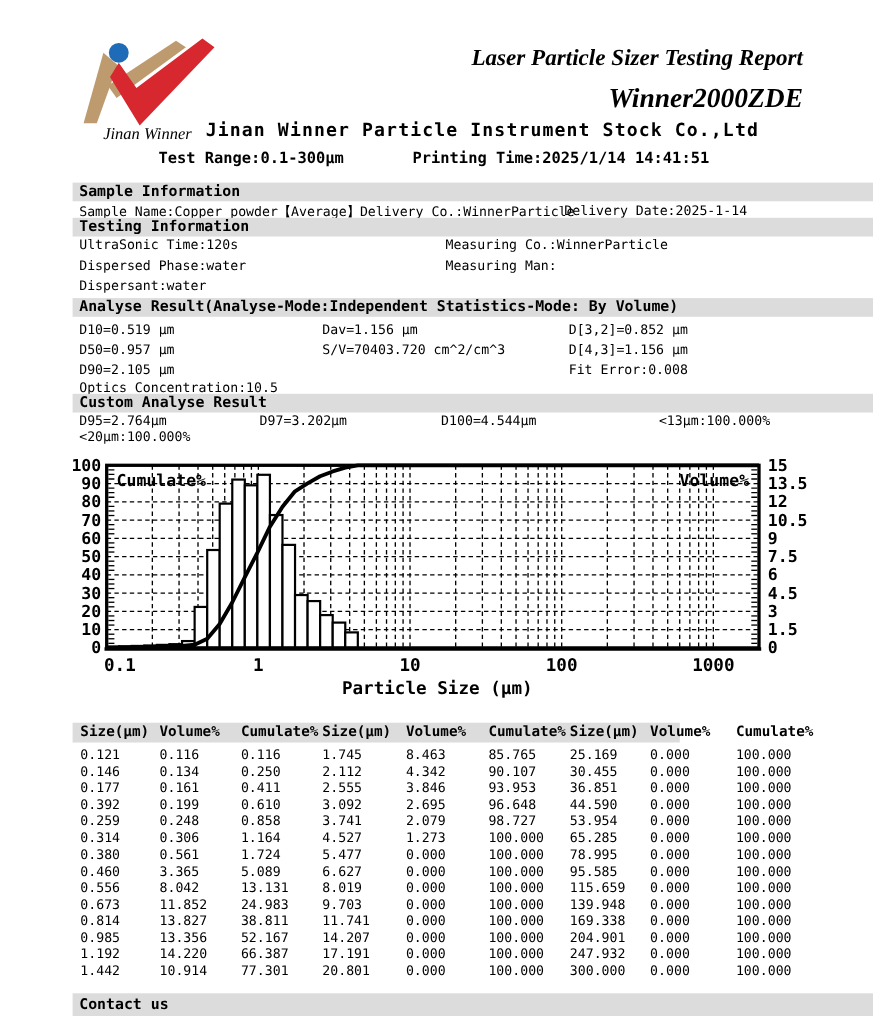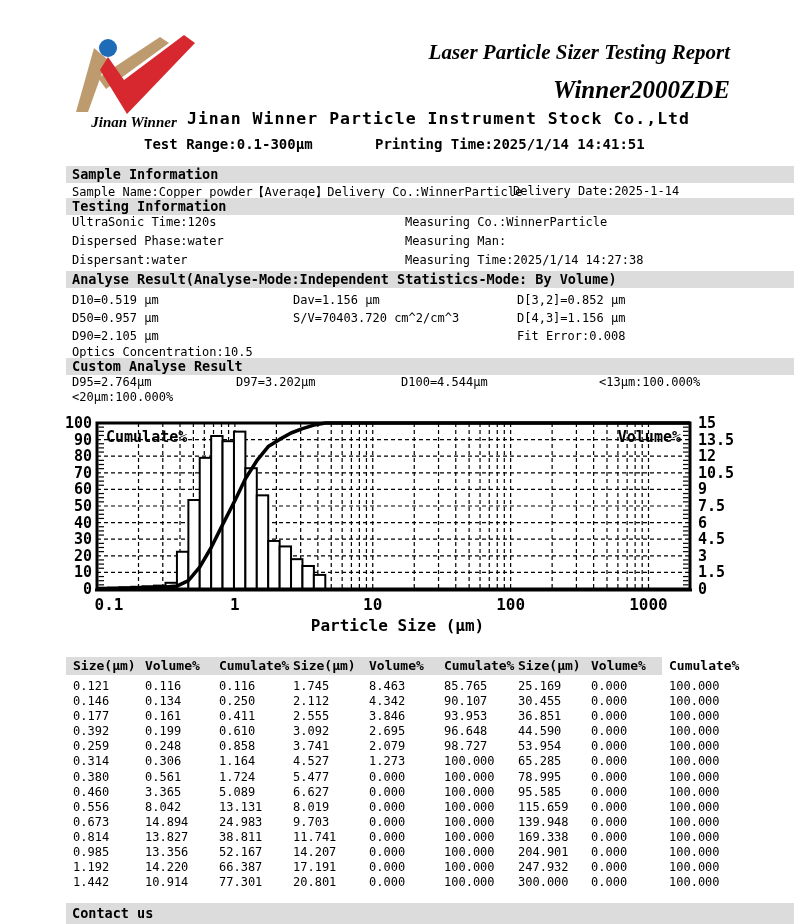--- a/index.html
+++ b/index.html
@@ -4,34 +4,34 @@
 <style>
   html,body{margin:0;padding:0;background:#fff;}
   .page{position:relative;width:794px;height:924px;background:#ffffff;color:#000;
         font-family:"DejaVu Sans Mono",monospace;overflow:hidden;}
   .abs{position:absolute;}
   .title1{right:64px;top:40px;font-family:"Liberation Serif",serif;
           font-weight:bold;font-style:italic;font-size:21px;}
   .title2{right:64px;top:76px;font-family:"Liberation Serif",serif;
           font-weight:bold;font-style:italic;font-size:25px;}
   .logo-caption{left:70px;top:114px;width:128px;text-align:center;
-       font-family:"Liberation Serif",serif;font-weight:bold;font-style:italic;font-size:15px;}
+       font-family:"Liberation Serif",serif;font-weight:normal;font-style:italic;font-size:15px;}
   .company{left:187px;top:109px;font-size:16.5px;font-weight:bold;letter-spacing:1px;}
   .subhead{font-size:14px;font-weight:bold;}
   .bar{position:absolute;left:66px;width:748px;height:17px;background:#dcdcdc;
        font-weight:bold;font-size:13.5px;line-height:17px;text-indent:6px;}
   .kv-row{position:absolute;left:66px;width:660px;height:14px;font-size:12px;}
   .kv-left{position:absolute;left:6px;top:0;}
   .kv-right{position:absolute;left:339px;top:0;}
   .an-row{position:absolute;left:66px;width:660px;height:14px;font-size:12px;}
   .an-c0{position:absolute;left:6px;}  .an-c1{position:absolute;left:227px;}
   .an-c2{position:absolute;left:451px;}
   .cu-c0{position:absolute;left:6px;}  .cu-c1{position:absolute;left:170px;}
   .cu-c2{position:absolute;left:335px;}.cu-c3{position:absolute;left:533px;}
-  .table-header{position:absolute;left:66px;top:657px;width:596px;height:18px;
+  .table-header{position:absolute;left:66px;top:657px;width:552px;height:18px;
        background:#dcdcdc;display:grid;padding-left:7px;box-sizing:border-box;
        grid-template-columns:72px 74px 74px 76px 75px 74px 73px 78px 50px;
        font-weight:bold;font-size:13px;line-height:18px;}
   .table-body{position:absolute;left:66px;top:679px;width:660px;}
   .table-row{display:grid;padding-left:7px;box-sizing:border-box;
        grid-template-columns:72px 74px 74px 76px 75px 74px 73px 78px 50px;
        font-size:12px;line-height:15.1px;height:15.1px;}
   .chart-mount{position:absolute;left:60px;top:408px;width:680px;height:232px;}
 </style>
 </head>
@@ -64,21 +64,20 @@
       <div class="kv-row" style="top: 215px;">
         <span class="kv-left">UltraSonic Time:120s</span>
         <span class="kv-right">Measuring Co.:WinnerParticle</span>
       </div>
       <div class="kv-row" style="top: 234px;">
         <span class="kv-left">Dispersed Phase:water</span>
         <span class="kv-right">Measuring Man:</span>
       </div>
       <div class="kv-row" style="top: 253px;">
         <span class="kv-left">Dispersant:water</span>
-        <span class="kv-right">Measuring Time:2025/1/14 14:27:38</span>
       </div>
     </div>
 
   <div class="bar" style="top:271px;">Analyse Result(Analyse-Mode:Independent  Statistics-Mode: By Volume)</div>
   <div id="analyse-rows">
       <div class="an-row" style="top: 293px;">
         <span class="an-c0">D10=0.519 μm</span>
         <span class="an-c1">Dav=1.156 μm</span>
         <span class="an-c2">D[3,2]=0.852 μm</span>
       </div>
@@ -374,21 +373,21 @@
         <span>13.131</span>
         <span>8.019</span>
         <span>0.000</span>
         <span>100.000</span>
         <span>115.659</span>
         <span>0.000</span>
         <span>100.000</span>
       </div>
       <div class="table-row">
         <span>0.673</span>
-        <span>14.894</span>
+        <span>11.852</span>
         <span>24.983</span>
         <span>9.703</span>
         <span>0.000</span>
         <span>100.000</span>
         <span>139.948</span>
         <span>0.000</span>
         <span>100.000</span>
       </div>
       <div class="table-row">
         <span>0.814</span>

